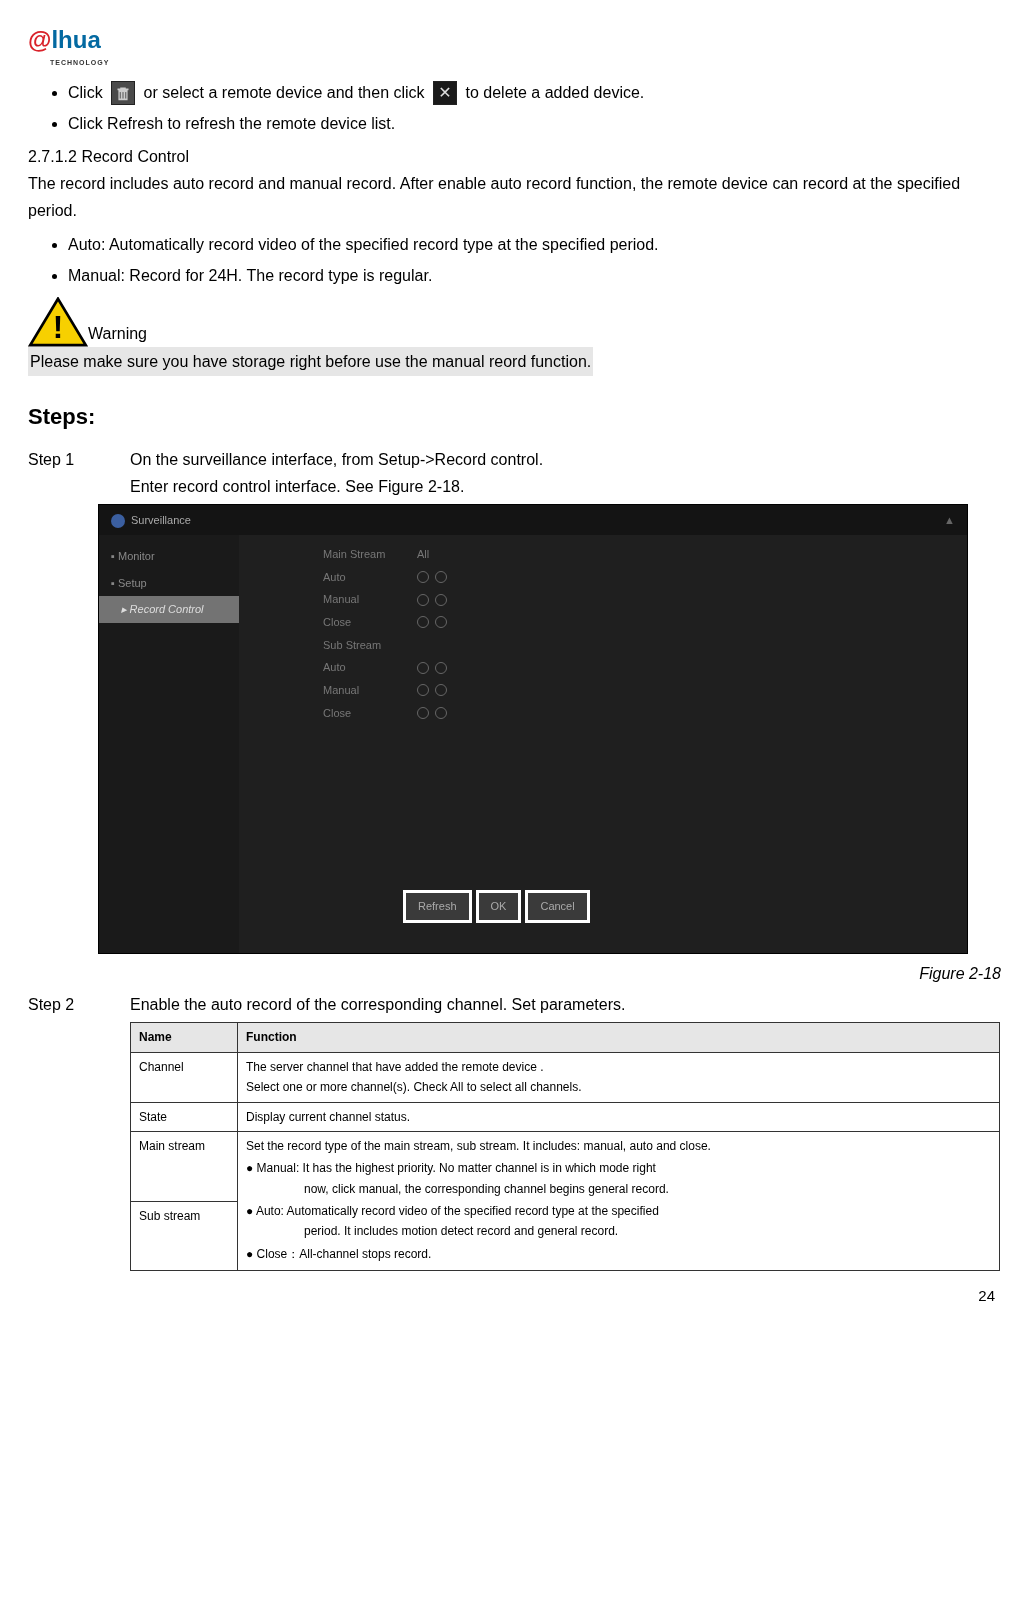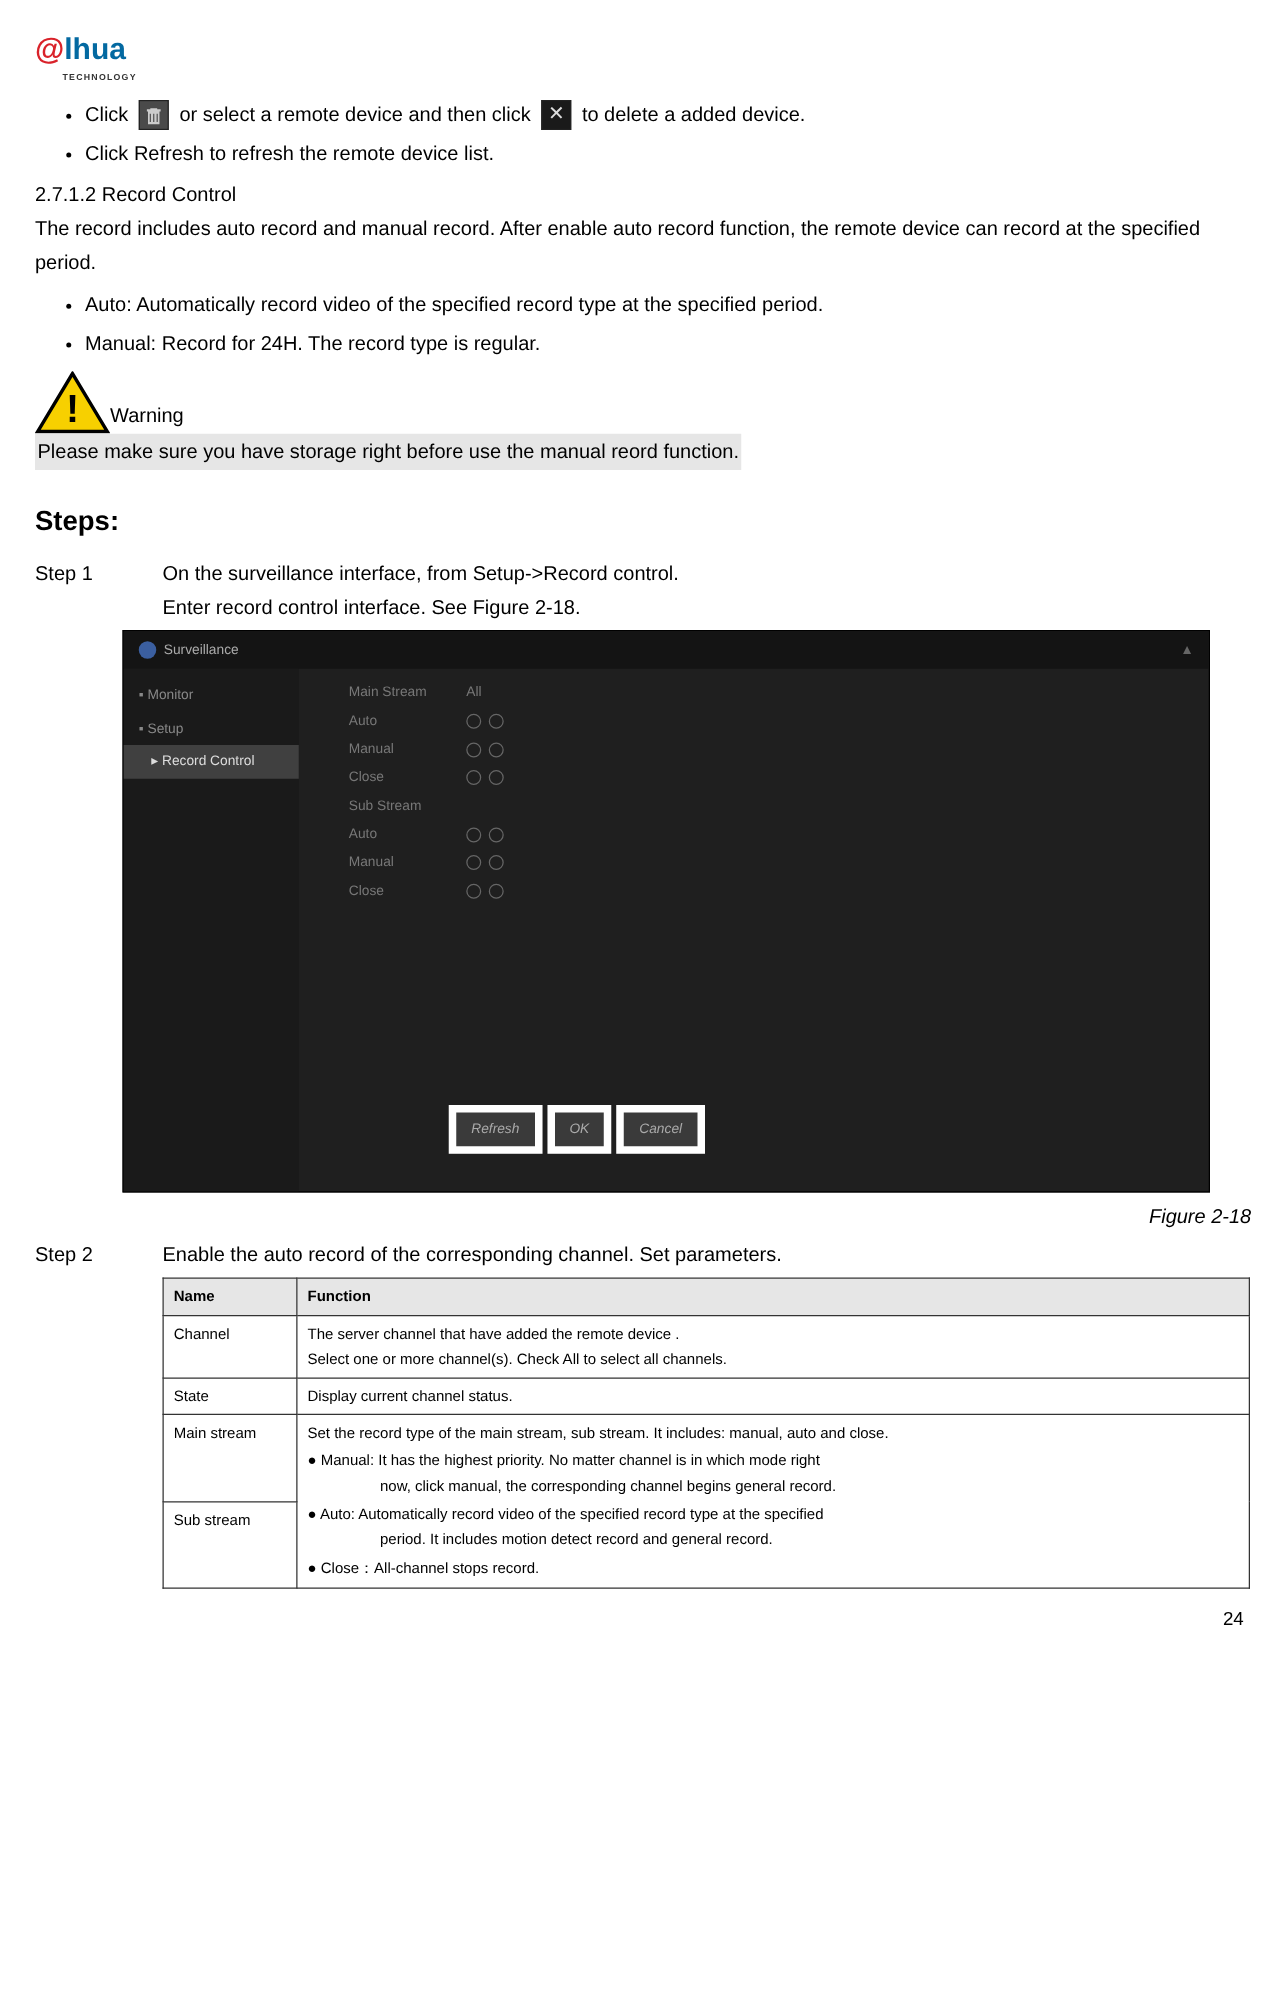--- a/index.html
+++ b/index.html
@@ -58,32 +58,32 @@
     width:870px;
     height:450px;
     border:1px solid #000;
     position:relative;
     color:#aaa;
     font-size:11px;
     box-sizing:border-box;
   }
   .ss-topbar { background:#141414; height:30px; line-height:30px; padding:0 12px; display:flex; justify-content:space-between; align-items:center;}
   .ss-topbar .dot { width:14px; height:14px; border-radius:50%; background:#3b5fa0; display:inline-block; margin-right:6px; vertical-align:middle;}
-  .ss-body { display:flex; height:calc(100% - 30px); }
+  .ss-body { display:flex; height:calc(100% - 30px);gap:44px; }
   .ss-side { width:140px; background:#1a1a1a; padding:8px 0; font-size:11px;}
   .ss-side-item { padding:4px 12px; color:#888;}
   .ss-side-item.sub { padding-left:22px; }
-  .ss-side-item.sel { background:#404040; color:#ddd; }
+  .ss-side-item.sel { background:#737373; color:#ddd;font-style:italic; }
   .ss-main { flex:1; padding:10px 0 0 40px; position:relative;}
   .ss-row { display:flex; gap:24px; margin-bottom:4px; color:#777; font-size:11px;}
   .ss-row .lab { width:70px; }
   .ss-row .radios { display:flex; gap:6px; align-items:center;}
   .ss-row .r { width:10px; height:10px; border:1px solid #666; border-radius:50%; display:inline-block;}
   .ss-buttons { position:absolute; bottom:30px; left:120px; display:flex; gap:4px;}
-  .ss-btn { background:#3a3a3a; color:#aaa; font-size:11px; padding:4px 12px; border:6px solid #ffffff;font-style:italic;}
+  .ss-btn { background:#3a3a3a; color:#aaa; font-size:11px; padding:4px 12px; border:3px solid #ffffff;}
   .fig-caption { text-align:right; margin-top:6px;font-style:italic; }
   table.param {
     border-collapse:collapse;
     width:870px;
     margin-top:4px;
     font-size:12px;
   }
   table.param th, table.param td {
     border:1px solid #333;
     padding:4px 8px;

